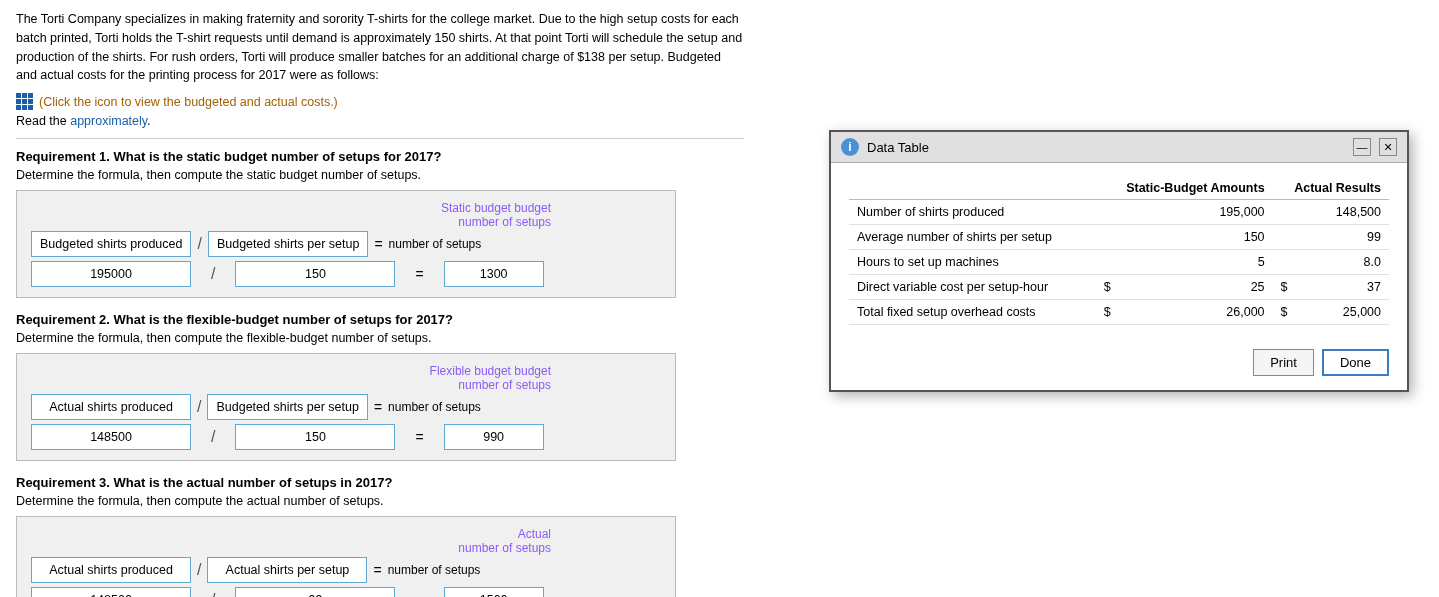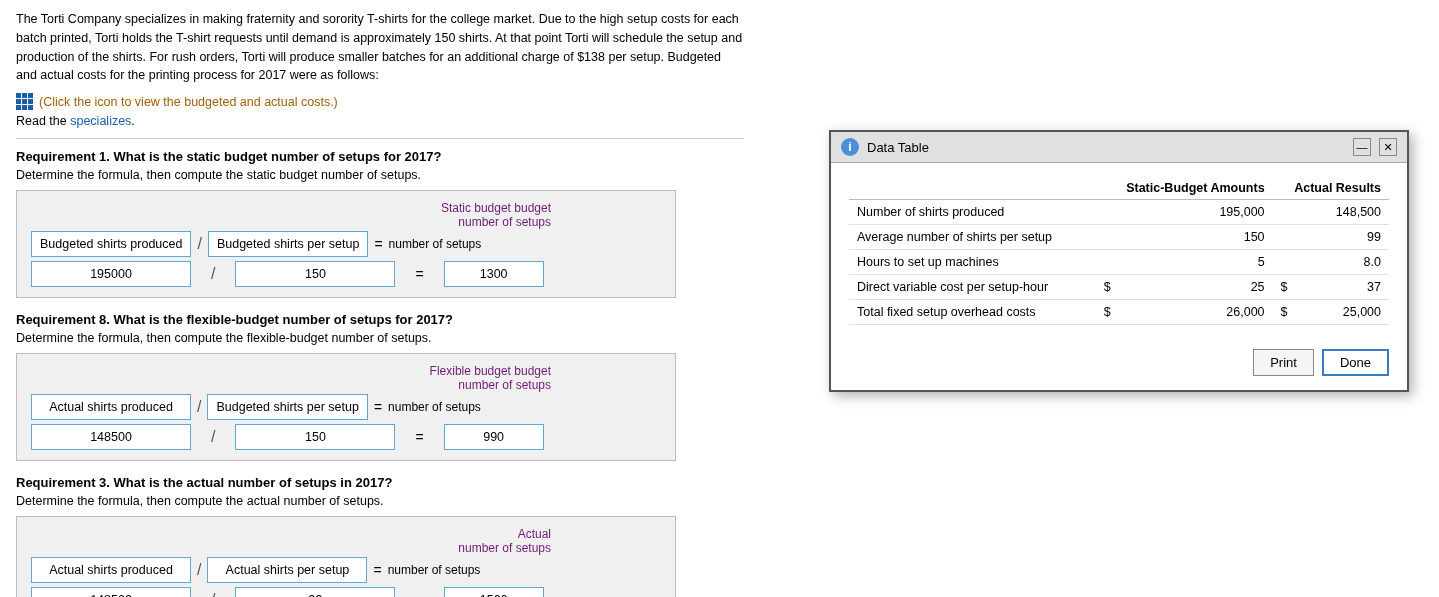--- a/index.html
+++ b/index.html
@@ -74,21 +74,21 @@
       padding: 10px 14px 10px 14px;
       display: inline-block;
       min-width: 660px;
     }
     .formula-label {
       text-align: right;
       font-size: 12px;
       margin-bottom: 4px;
       padding-right: 4px;
     }
-    .formula-label.static { color: #701a75; }
+    .formula-label.static { color: #8b5cf6; }
     .formula-row {
       display: flex;
       align-items: center;
       gap: 6px;
       margin-bottom: 4px;
     }
     .formula-row2 {
       display: flex;
       align-items: center;
       gap: 20px;
@@ -239,21 +239,21 @@
         <span></span>
         <span></span>
       <span></span>
         <span></span>
         <span></span>
     </div>
     <a class="link-text">(Click the icon to view the budgeted and actual costs.)</a>
   </div>
 
   <p class="read-req">
-    <span>Read the</span> <a class="link-text">specializes</a>.
+    <span>Read the</span> <a class="link-text">approximately</a>.
   </p>
 
   <hr class="divider">
 
   <div class="req-section">
     <p class="req-title">
       <span>Requirement 1.</span><span> What is the static budget number of setups for 2017?</span>
     </p>
     <p class="req-subtitle">Determine the formula, then compute the static budget number of setups.</p>
     <div class="formula-container">
@@ -273,21 +273,21 @@
         <div class="formula-divider">/</div>
         <div class="formula-box">150</div>
         <div class="formula-equals">=</div>
         <div class="formula-box result">1300</div>
       </div>
     </div>
   </div>
 
   <div class="req-section">
     <p class="req-title">
-      <span>Requirement 8.</span><span> What is the flexible-budget number of setups for 2017?</span>
+      <span>Requirement 2.</span><span> What is the flexible-budget number of setups for 2017?</span>
     </p>
     <p class="req-subtitle">Determine the formula, then compute the flexible-budget number of setups.</p>
     <div class="formula-container">
       <div class="formula-label static" style="text-align:right; padding-right: 110px; margin-bottom:2px;">
         <span>Flexible budget</span> budget<br>
         <span>number of setups</span>
       </div>
       <div class="formula-row">
         <div class="formula-box">Actual shirts produced</div>
         <div class="formula-divider">/</div>

